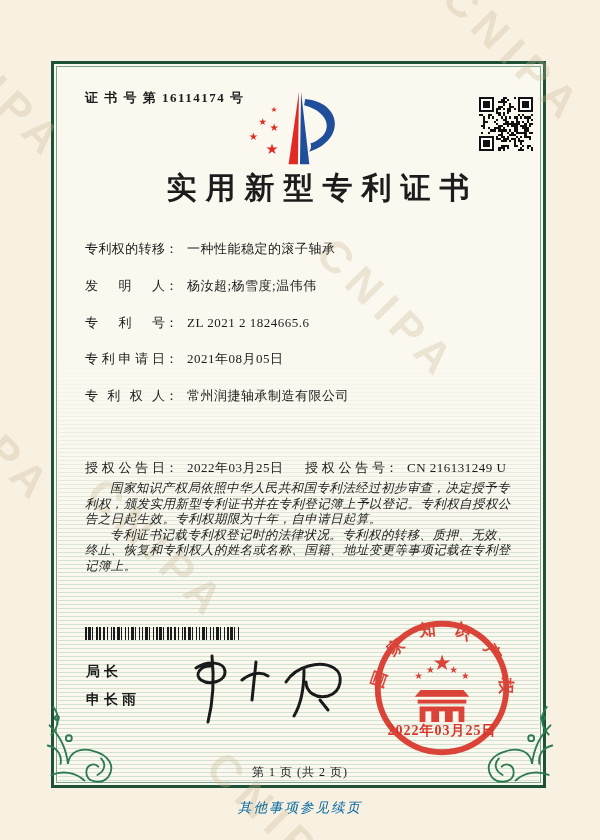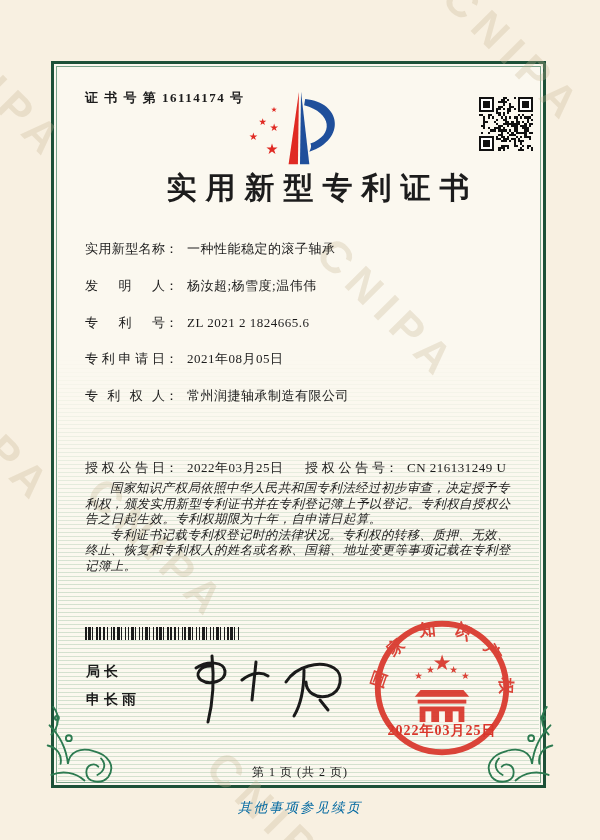--- a/index.html
+++ b/index.html
@@ -322,21 +322,21 @@
           <rect x="11" y="24" width="1" height="1" fill="#111"></rect>
           <rect x="18" y="24" width="1" height="1" fill="#111"></rect>
           <rect x="19" y="24" width="1" height="1" fill="#111"></rect>
           <rect x="20" y="24" width="1" height="1" fill="#111"></rect>
           <rect x="24" y="24" width="1" height="1" fill="#111"></rect>
         </svg></div>
 
     <div class="title">实用新型专利证书</div>
 
     <div class="row" style="top:240px">
-      <span class="flabel">实用新型名称</span><span>：</span><span class="fvalue">一种性能稳定的滚子轴承</span>
+      <span class="flabel">专利权的转移</span><span>：</span><span class="fvalue">一种性能稳定的滚子轴承</span>
     </div>
     <div class="row" style="top:277px">
       <span class="flabel">发明人</span><span>：</span><span class="fvalue">杨汝超;杨雪度;温伟伟</span>
     </div>
     <div class="row" style="top:314px">
       <span class="flabel">专利号</span><span>：</span><span class="fvalue">ZL 2021 2 1824665.6</span>
     </div>
     <div class="row" style="top:350px">
       <span class="flabel">专利申请日</span><span>：</span><span class="fvalue">2021年08月05日</span>
     </div>

